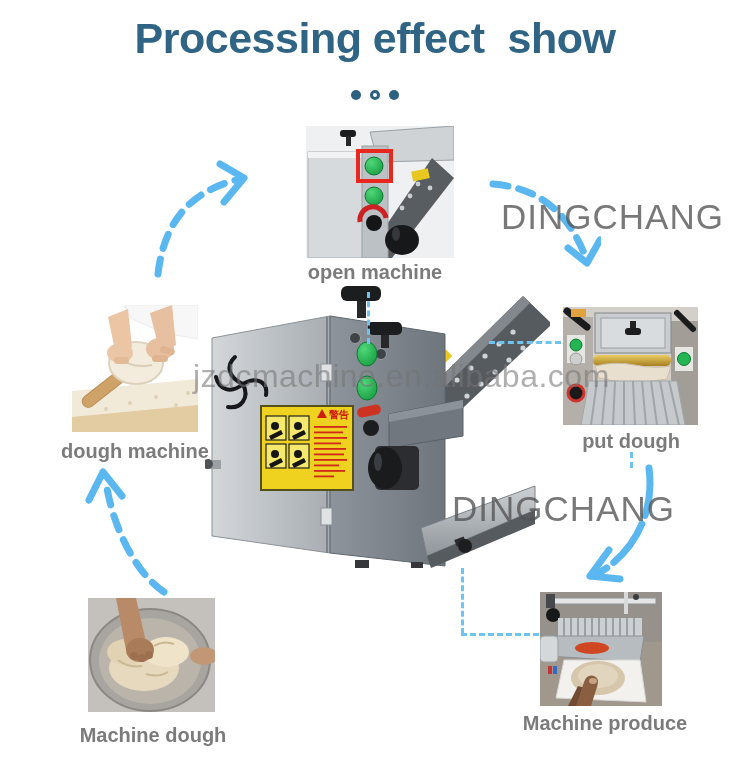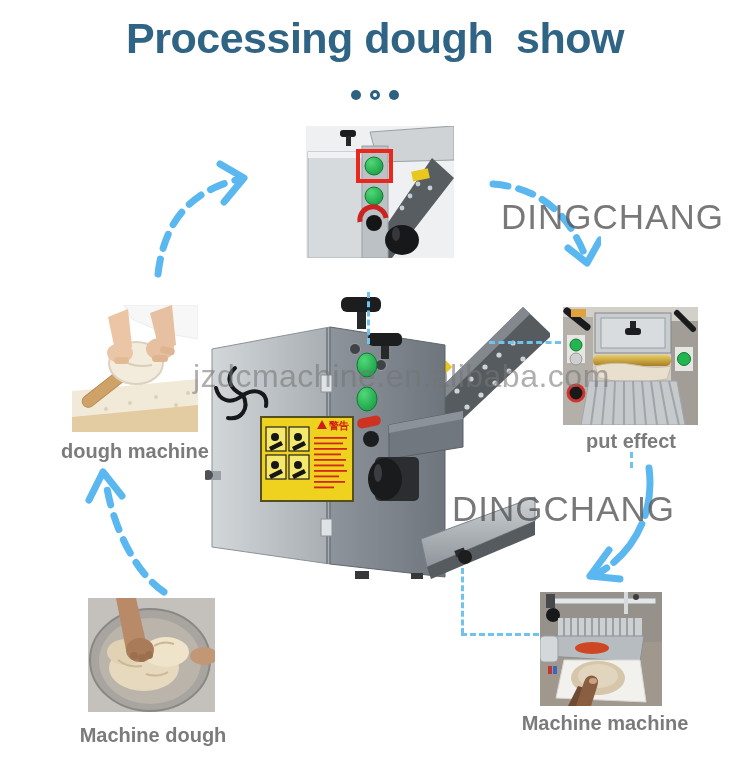--- a/index.html
+++ b/index.html
@@ -9,21 +9,21 @@
 
   .title { left:0; top:14px; width:100%; text-align:center; font-size:43px; font-weight:600;
            color:#2f6484; white-space:pre; letter-spacing:-0.5px; z-index:3; }
   .dots { left:0; top:90px; width:100%; display:flex; justify-content:center; align-items:center; gap:9px; z-index:3; }
   .dot { width:10px; height:10px; border-radius:50%; background:#2e6180; }
   .dot.hollow { background:#fff; border:3px solid #2e6180; }
 
   .photo { position:absolute; z-index:2; line-height:0; }
   .ph-open      { left:306px; top:126px; }
   .ph-put       { left:563px; top:307px; }
-  .ph-machine   { left:205px; top:287px;text-decoration:underline; }
+  .ph-machine   { left:205px; top:276px;text-decoration:underline; }
   .ph-produce   { left:540px; top:592px; }
   .ph-mix       { left:88px;  top:598px; }
   .ph-knead     { left:72px;  top:305px; }
 
   .step-label { position:absolute; color:#7b7b7b; font-weight:700; font-size:20px;
                 text-align:center; z-index:6; }
   .lb-open    { left:275px; top:261px; width:200px; }
   .lb-put     { left:531px; top:430px; width:200px; }
   .lb-produce { left:505px; top:712px; width:200px; }
   .lb-mix     { left:53px;  top:724px; width:200px; }
@@ -46,21 +46,21 @@
   .ld-put-h     { left:489px; top:341px; width:72px;  border-top:3px dashed #70c3ee; }
   .ld-put-tick  { left:630px; top:452px; height:16px; border-left:3px dashed #70c3ee; }
   .ld-prod-v    { left:461px; top:568px; height:66px; border-left:3px dashed #70c3ee; }
   .ld-prod-h    { left:461px; top:633px; width:78px;  border-top:3px dashed #70c3ee; }
 </style>
 </head>
 <body>
 
 <div class="canvas">
 
-  <h1 class="abs title">Processing dough  show</h1>
+  <h1 class="abs title">Processing effect  show</h1>
   <div class="abs dots">
     <span class="dot"></span>
     <span class="dot hollow"></span>
     <span class="dot"></span>
   </div>
 
   <div class="wm wm-site">jzdcmachine.en.alibaba.com</div>
   <div class="wm wm-brand wm-b1">DINGCHANG</div>
   <div class="wm wm-brand wm-b2">DINGCHANG</div>
 
@@ -352,22 +352,23 @@
       <polygon points="78,8 100,0 104,40 88,48" fill="#e6c0a0"></polygon>
       <ellipse cx="48" cy="48" rx="13" ry="10" fill="#eac6a6"></ellipse>
       <ellipse cx="88" cy="44" rx="14" ry="11" fill="#e6c0a0"></ellipse>
       <rect x="40" y="52" width="16" height="7" rx="3.5" fill="#e3b astro" opacity="0"></rect>
       <rect x="42" y="52" width="15" height="7" rx="3.5" fill="#e3ba96"></rect>
       <rect x="80" y="50" width="16" height="7" rx="3.5" fill="#dfb591"></rect>
       <rect x="88" y="42" width="15" height="7" rx="3.5" fill="#dfb591" transform="rotate(14 95 45)"></rect>
     </svg>
   </figure>
 
-  <div class="step-label lb-put">put effect</div>
-  <div class="step-label lb-produce">Machine machine</div>
+  <div class="step-label lb-open">open machine</div>
+  <div class="step-label lb-put">put dough</div>
+  <div class="step-label lb-produce">Machine produce</div>
   <div class="step-label lb-mix">Machine dough</div>
   <div class="step-label lb-knead">dough machine</div>
 
   <svg class="arrow ar-a" width="120" height="120" viewBox="0 0 120 120">
     <path d="M18,114 C24,62 50,32 96,20" fill="none" stroke="#5bb7f0" stroke-width="7" stroke-linecap="round" stroke-dasharray="15 11"></path>
     <path d="M80,4 L104,18 M84,42 L104,18" fill="none" stroke="#5bb7f0" stroke-width="7" stroke-linecap="round"></path>
   </svg>
 
   <svg class="arrow ar-b" width="118" height="108" viewBox="0 0 118 108">
     <path d="M10,16 C58,20 86,46 103,90" fill="none" stroke="#5bb7f0" stroke-width="7" stroke-linecap="round" stroke-dasharray="15 11"></path>

